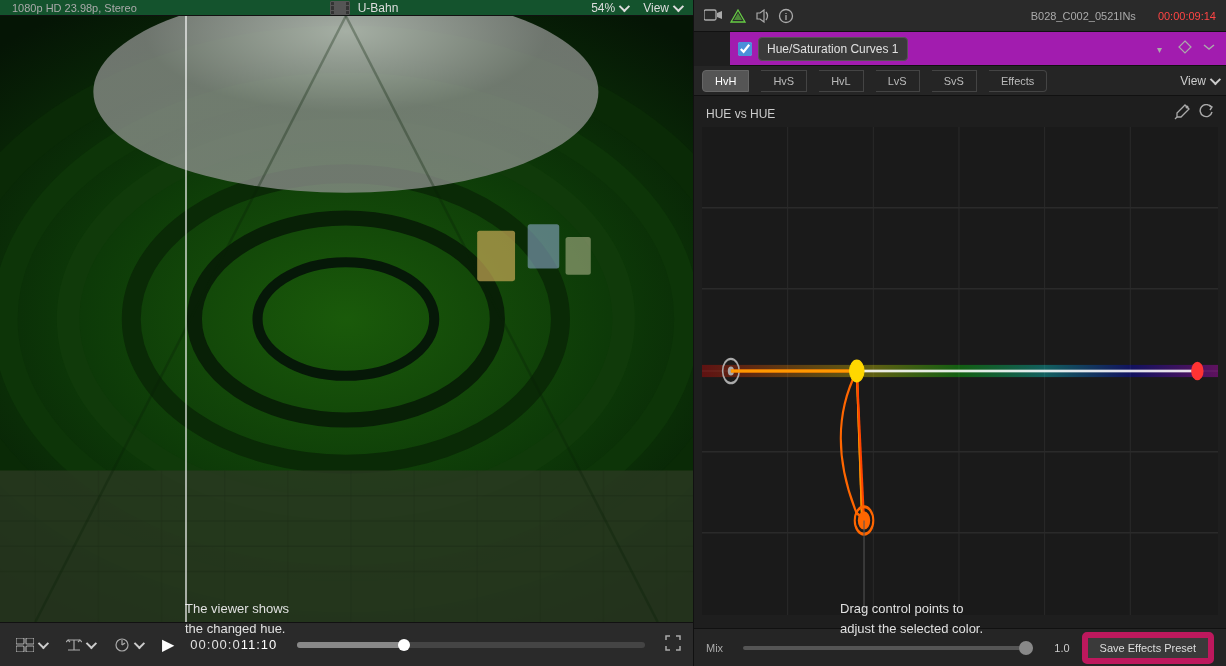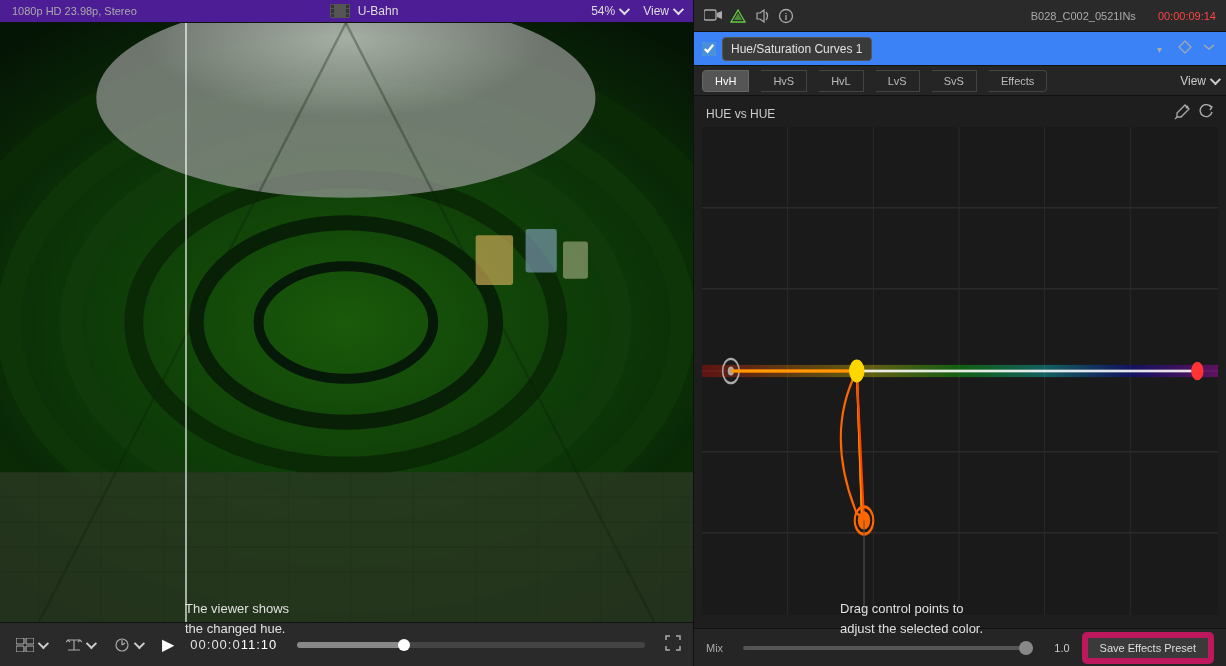--- a/index.html
+++ b/index.html
@@ -18,22 +18,22 @@
       left: 0;
       top: 0;
       width: 693px;
       height: 666px;
       background: #1a1a1a;
       display: flex;
       flex-direction: column;
     }
 
     .viewer-topbar {
-      height: 23px;
-      background: #4c1d95;
+      height: 16px;
+      background: #14532d;
       display: flex;
       align-items: center;
       padding: 0 12px;
       gap: 16px;
       border-bottom: 1px solid #111;
     }
 
     .viewer-topbar-left {
       font-size: 11px;
       color: #aaa;
@@ -219,26 +219,27 @@
 
     .clip-info {
       margin-left: auto;
       font-size: 11px;
       color: #aaa;
       font-variant-numeric: tabular-nums;
     }
 
     .effect-selector-row {
       height: 34px;
-      background: #3b82f6;
+      background: #a21caf;
       display: flex;
       align-items: center;
       padding: 0 8px;
       gap: 6px;
       border-bottom: 1px solid #111;
+      margin-left: 36px;
     }
 
     .effect-checkbox {
       width: 14px;
       height: 14px;
       accent-color: #4a90d9;
     }
 
     .effect-dropdown {
       flex: 1;

